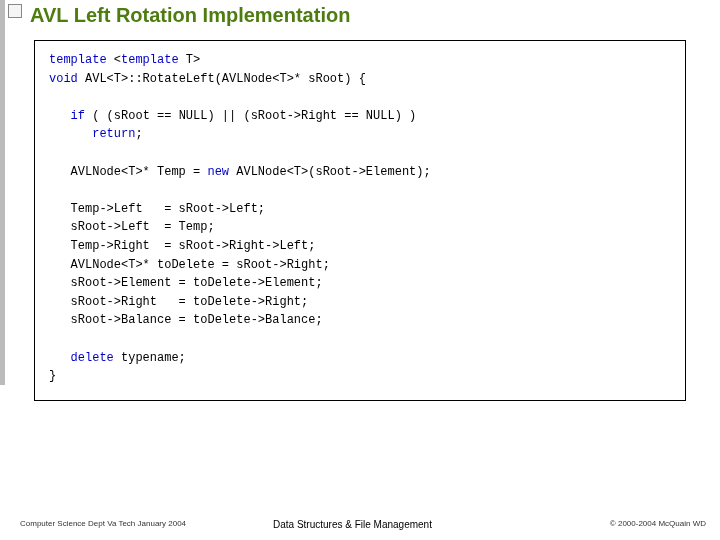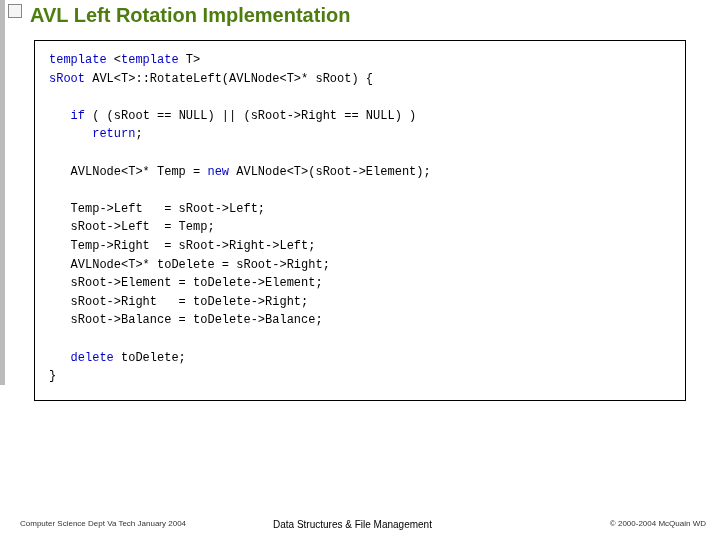--- a/index.html
+++ b/index.html
@@ -86,35 +86,35 @@
 <body>
 
 <div class="side-rule"></div>
 <div class="tab-marker"></div>
 
 <div class="header">
   <div class="title">AVL Left Rotation Implementation</div>
 </div>
 
 <div class="code-box"><span class="kw">template</span><span> &lt;</span><span class="kw">template</span><span> T&gt;</span>
-<span class="kw">sRoot</span><span> AVL&lt;T&gt;::RotateLeft(AVLNode&lt;T&gt;* sRoot) {</span>
+<span class="kw">void</span><span> AVL&lt;T&gt;::RotateLeft(AVLNode&lt;T&gt;* sRoot) {</span>
 <span></span>
 <span class="kw">   if</span><span> ( (sRoot == NULL) || (sRoot-&gt;Right == NULL) )</span>
 <span class="kw">      return</span><span>;</span>
 <span></span>
 <span>   AVLNode&lt;T&gt;* Temp = </span><span class="kw">new</span><span> AVLNode&lt;T&gt;(sRoot-&gt;Element);</span>
 <span></span>
 <span>   Temp-&gt;Left   = sRoot-&gt;Left;</span>
 <span>   sRoot-&gt;Left  = Temp;</span>
 <span>   Temp-&gt;Right  = sRoot-&gt;Right-&gt;Left;</span>
 <span>   AVLNode&lt;T&gt;* toDelete = sRoot-&gt;Right;</span>
 <span>   sRoot-&gt;Element = toDelete-&gt;Element;</span>
 <span>   sRoot-&gt;Right   = toDelete-&gt;Right;</span>
 <span>   sRoot-&gt;Balance = toDelete-&gt;Balance;</span>
 <span></span>
-<span class="kw">   delete</span><span> toDelete;</span>
+<span class="kw">   delete</span><span> typename;</span>
 <span>}</span></div>
 
 <div class="footer">
   <span>Computer Science Dept Va Tech January 2004</span>
   <span class="footer-center">Data Structures &amp; File Management</span>
   <span>© 2000-2004  McQuain WD</span>
 </div>
 
 </body></html>

